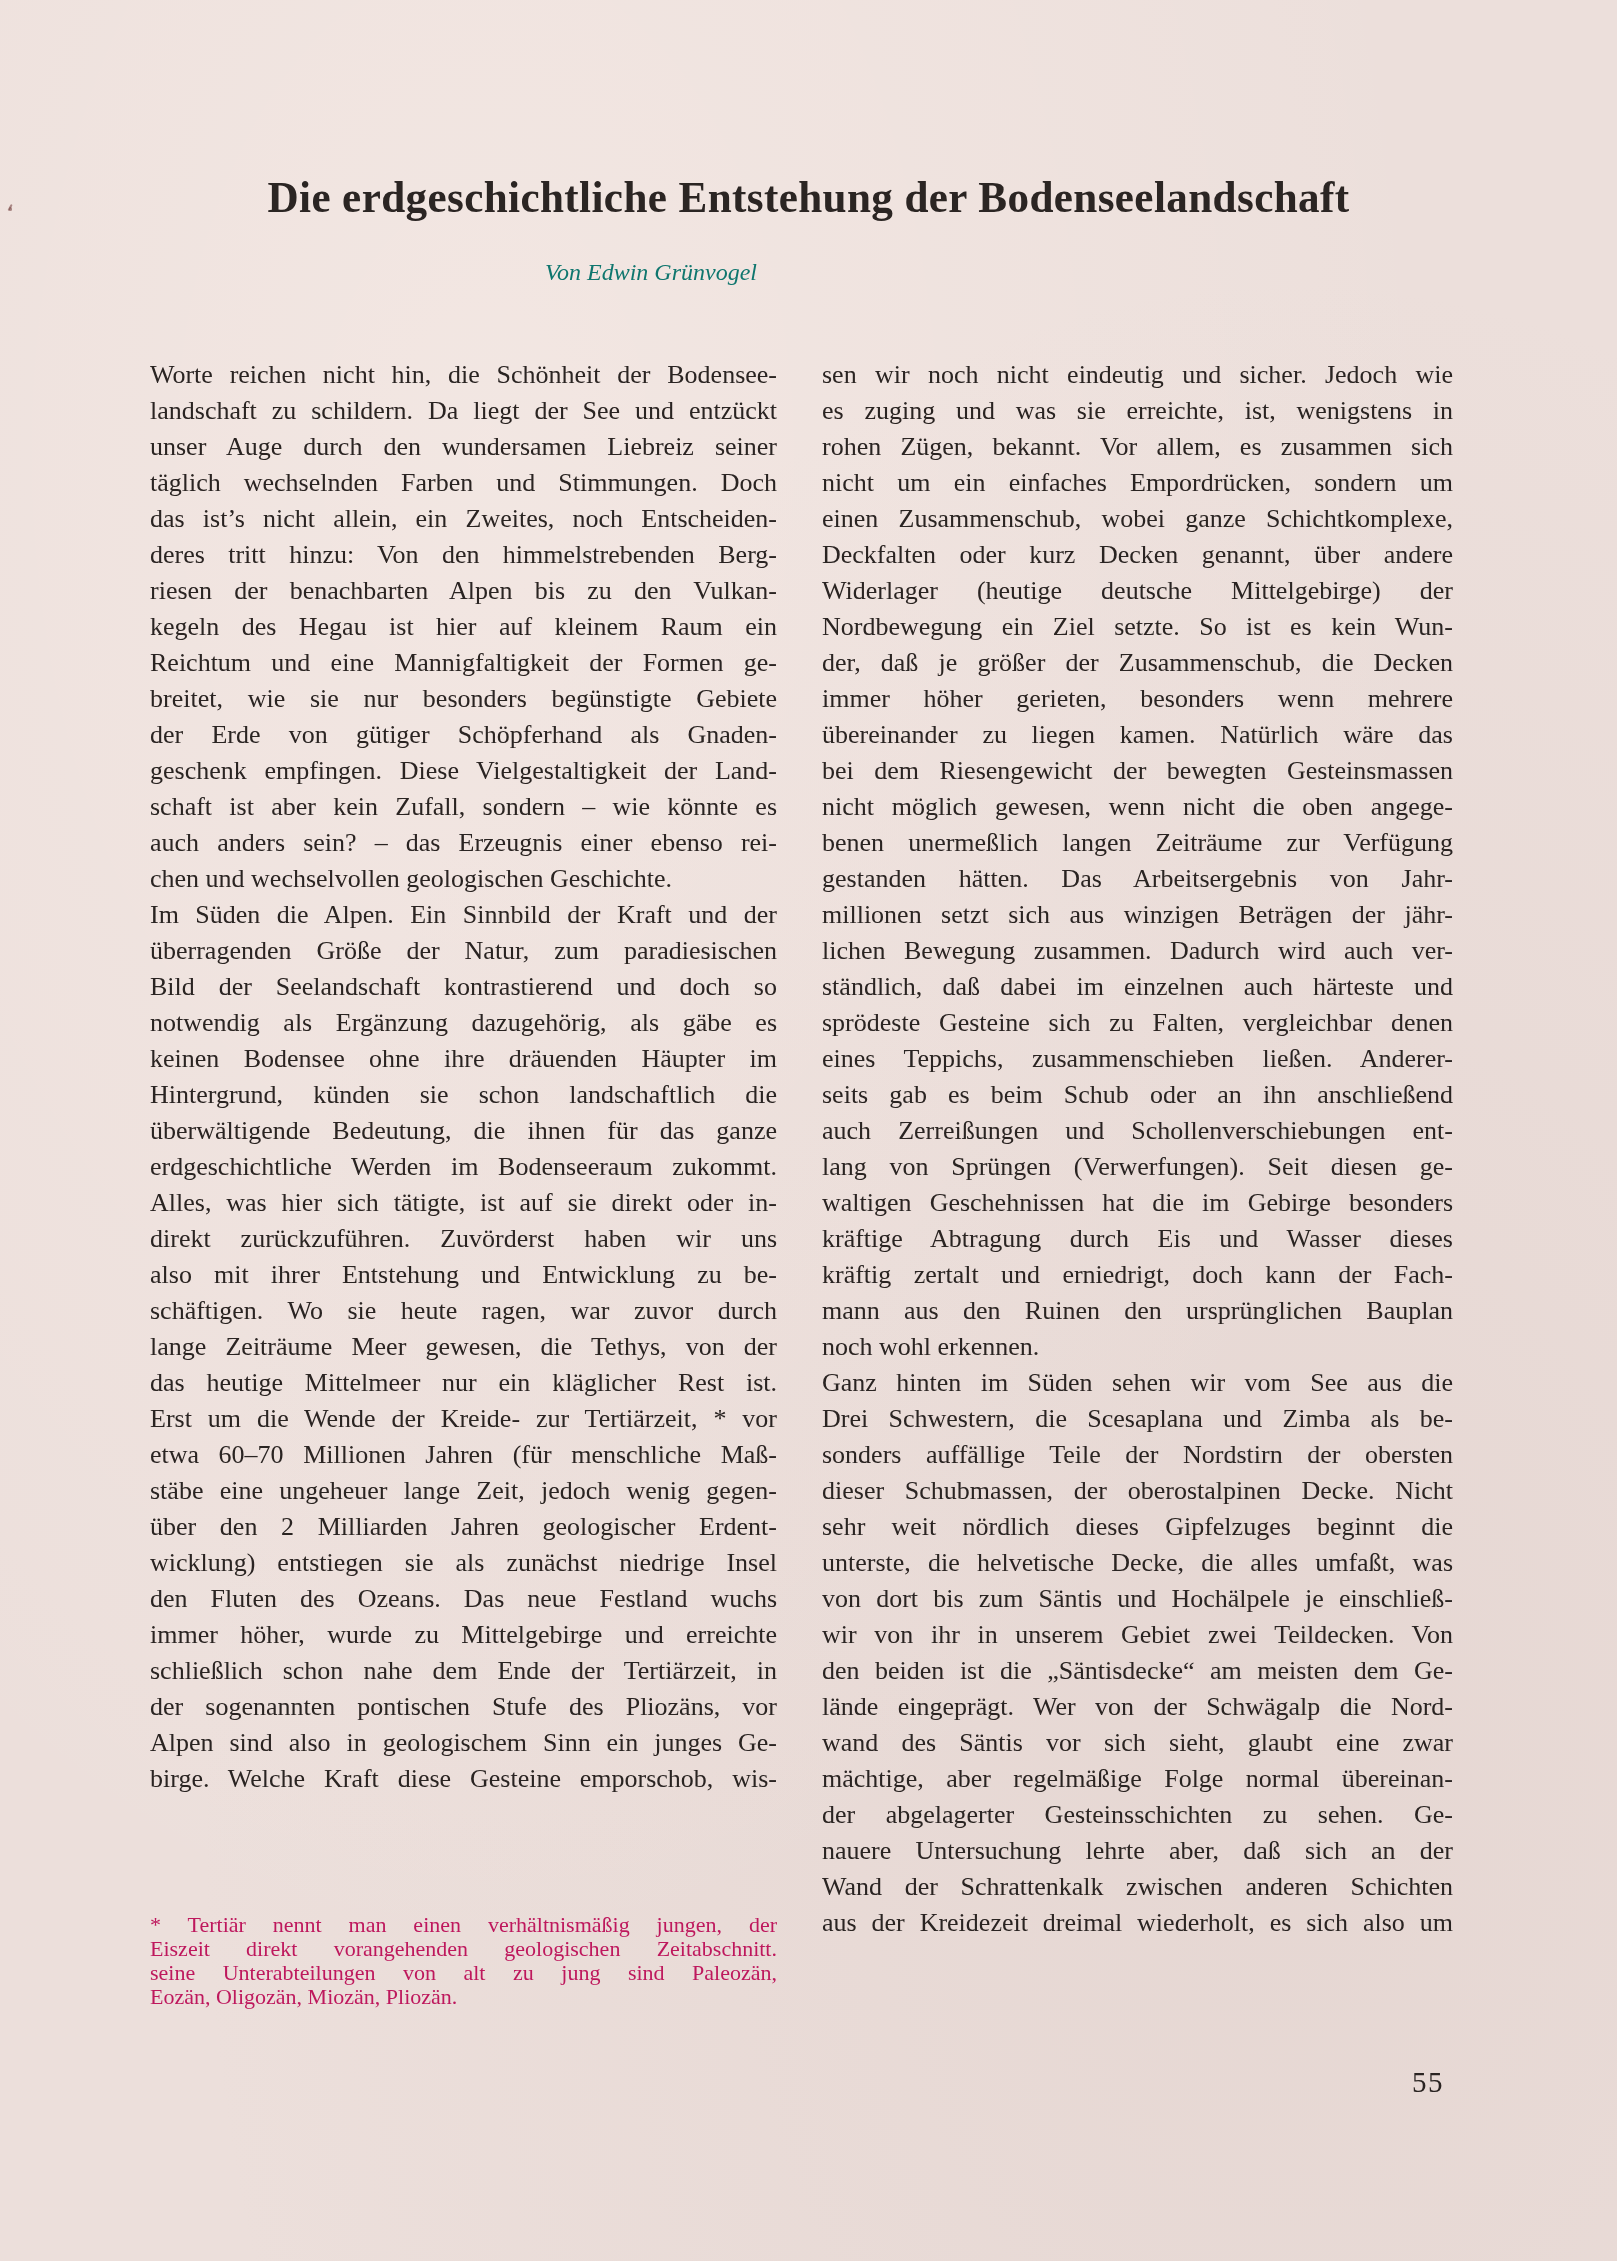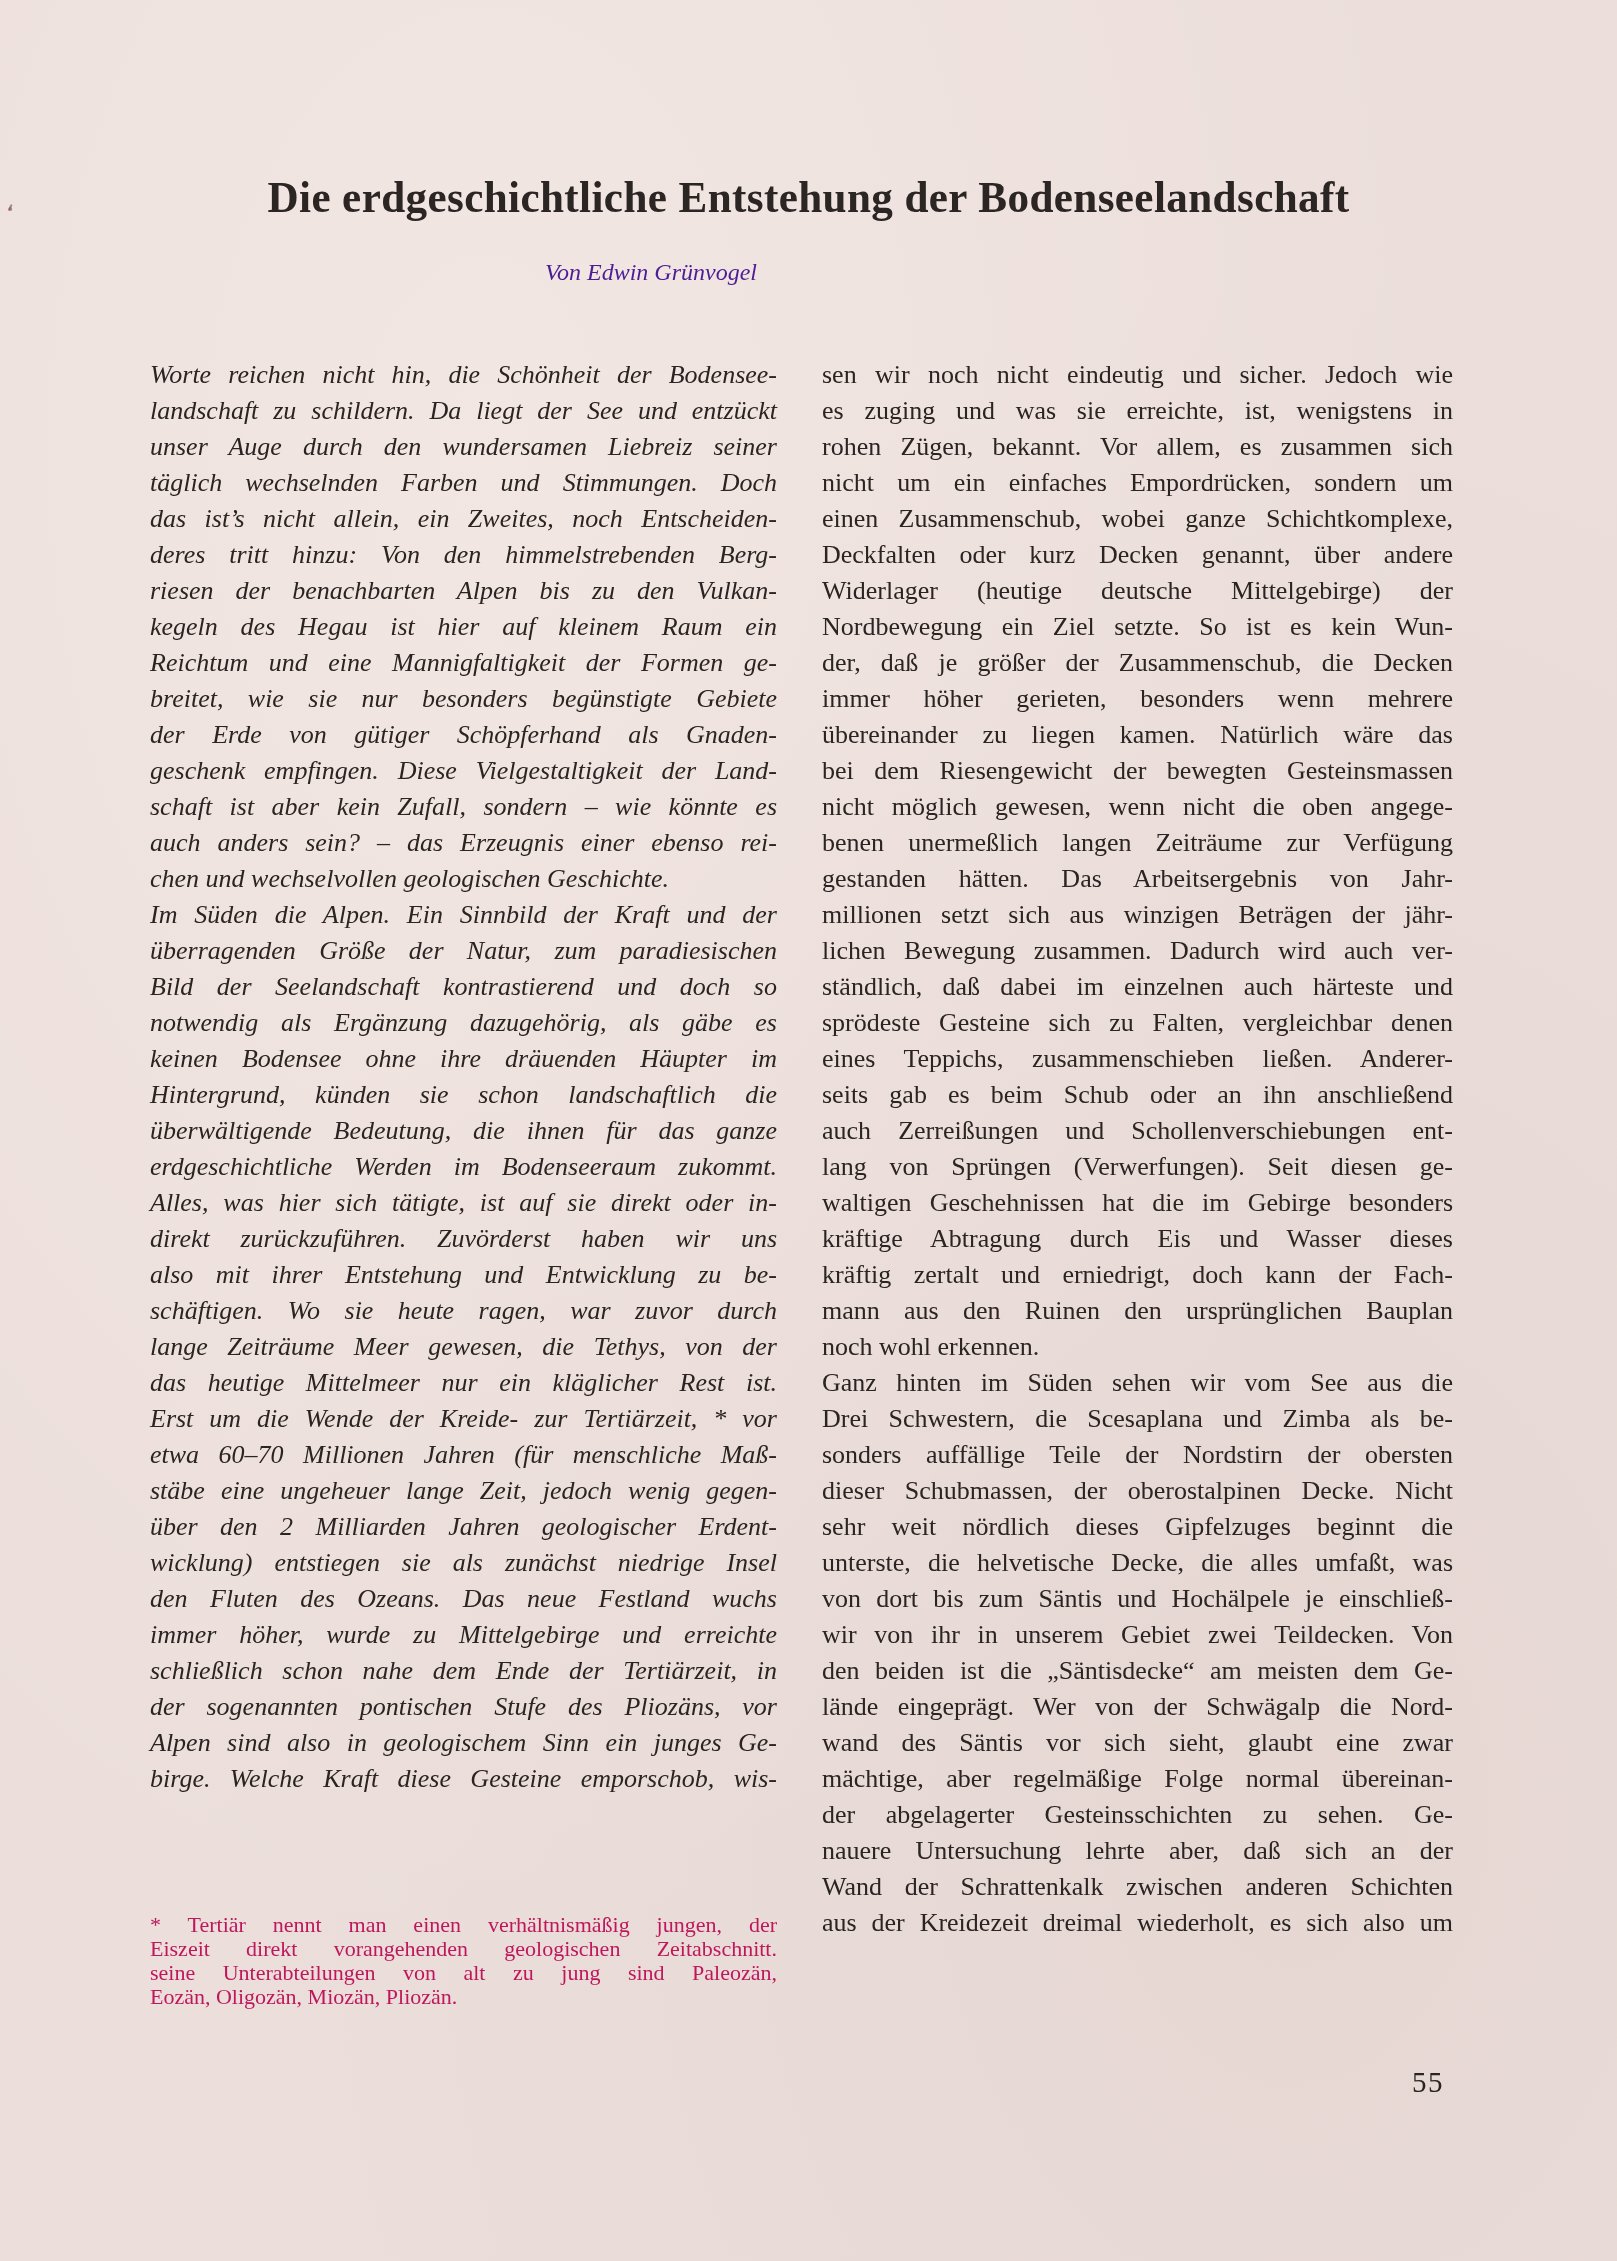--- a/index.html
+++ b/index.html
@@ -39,32 +39,32 @@
     }
     .byline {
       position: absolute;
       left: 0;
       width: 1302px;
       top: 259px;
       text-align: center;
       font-family: "Liberation Serif", serif;
       font-style: italic;
       font-size: 24px;
-      color: #4c1d95;
+      color: #0f766e;
     }
     .column {
       position: absolute;
       top: 357px;
       width: 627px;
       font-family: "Liberation Serif", serif;
       font-size: 26px;
       line-height: 36px;
       color: #2a2422;
     }
-    .col-left { left: 150px; font-style: italic; }
+    .col-left { left: 150px; }
     .col-right { left: 822px; width: 631px; }
     .line {
       display: block;
       white-space: nowrap;
       text-align: justify;
       text-align-last: justify;
       height: 36px;
     }
     .line.last {
       text-align-last: left;

